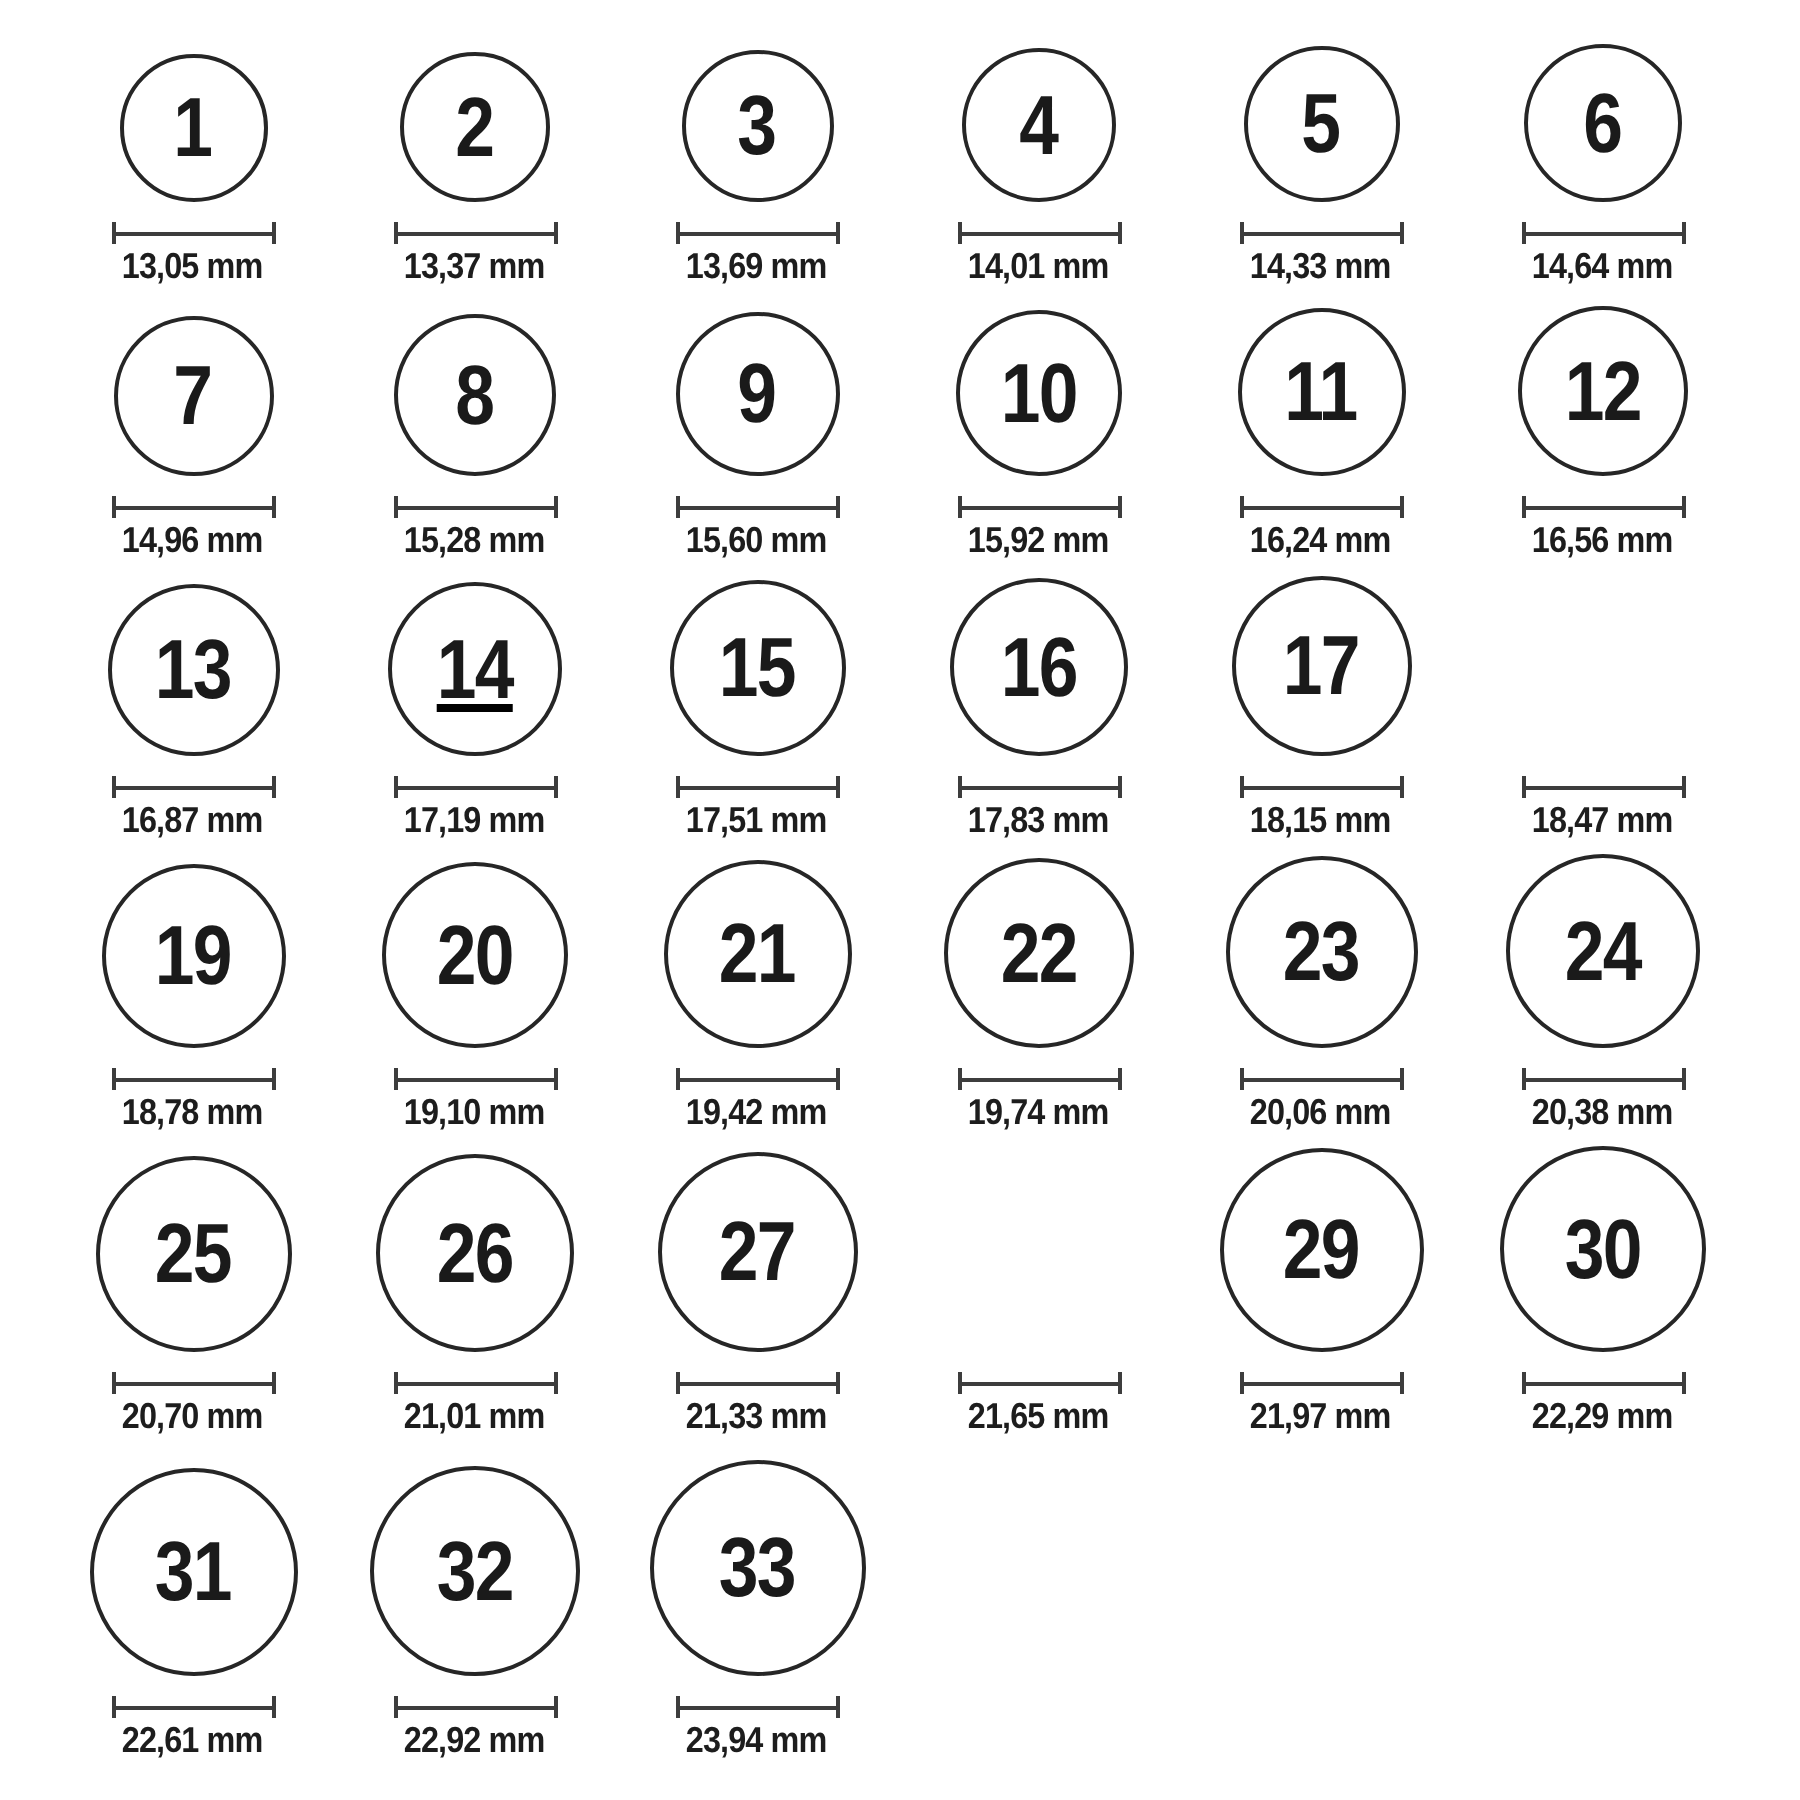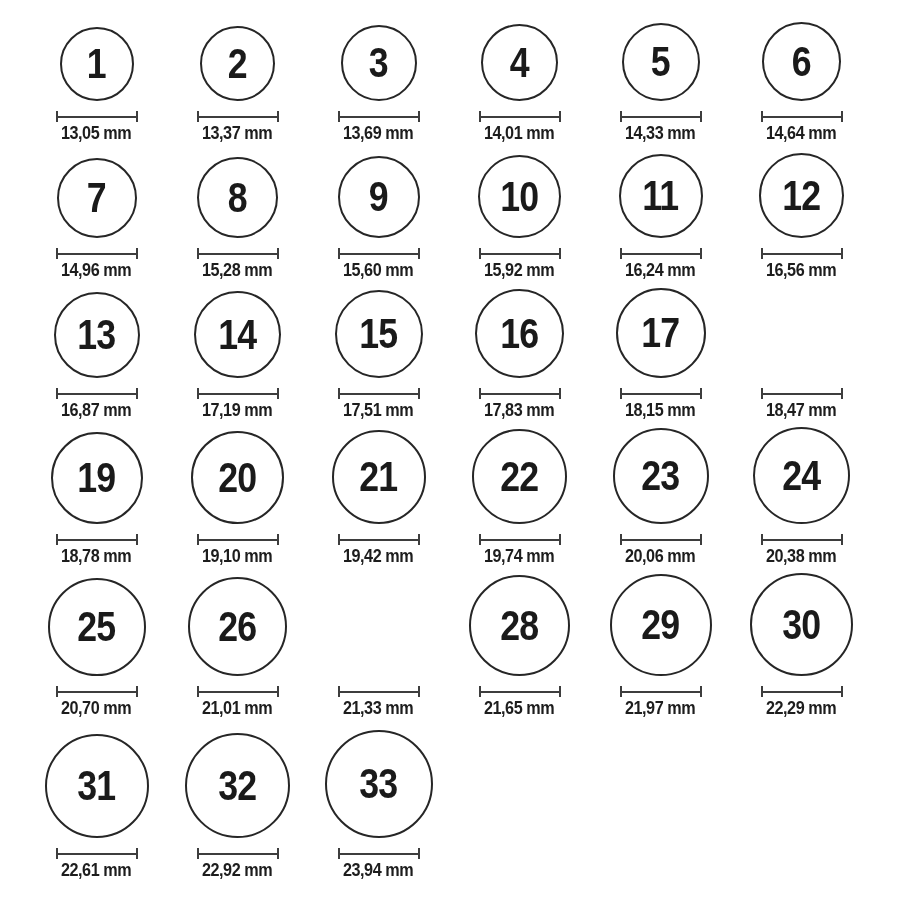--- a/index.html
+++ b/index.html
@@ -165,21 +165,21 @@
 
   <div class="cell">
     <div class="circle" style="width: 86px; height: 86px;">
       <span class="num">13</span>
     </div>
     <div class="dim-line"></div>
     <div class="dim-label">16,87 mm</div>
   </div>
 
   <div class="cell">
-    <div class="circle" style="width: 87px; height: 87px;">
+    <div class="circle" style="width: 87px; height: 87px; text-decoration: underline;">
       <span class="num">14</span>
     </div>
     <div class="dim-line"></div>
     <div class="dim-label">17,19 mm</div>
   </div>
 
   <div class="cell">
     <div class="circle" style="width: 88px; height: 88px;">
       <span class="num">15</span>
     </div>
@@ -266,28 +266,28 @@
 
   <div class="cell">
     <div class="circle" style="width: 99px; height: 99px;">
       <span class="num">26</span>
     </div>
     <div class="dim-line"></div>
     <div class="dim-label">21,01 mm</div>
   </div>
 
   <div class="cell">
+    <div class="circle" style="width: 100px; height: 100px;">
+      <span class="num">27</span>
+    </div>
     <div class="dim-line"></div>
     <div class="dim-label">21,33 mm</div>
   </div>
 
   <div class="cell">
-    <div class="circle" style="width: 101px; height: 101px;">
-      <span class="num">28</span>
-    </div>
     <div class="dim-line"></div>
     <div class="dim-label">21,65 mm</div>
   </div>
 
   <div class="cell">
     <div class="circle" style="width: 102px; height: 102px;">
       <span class="num">29</span>
     </div>
     <div class="dim-line"></div>
     <div class="dim-label">21,97 mm</div>

